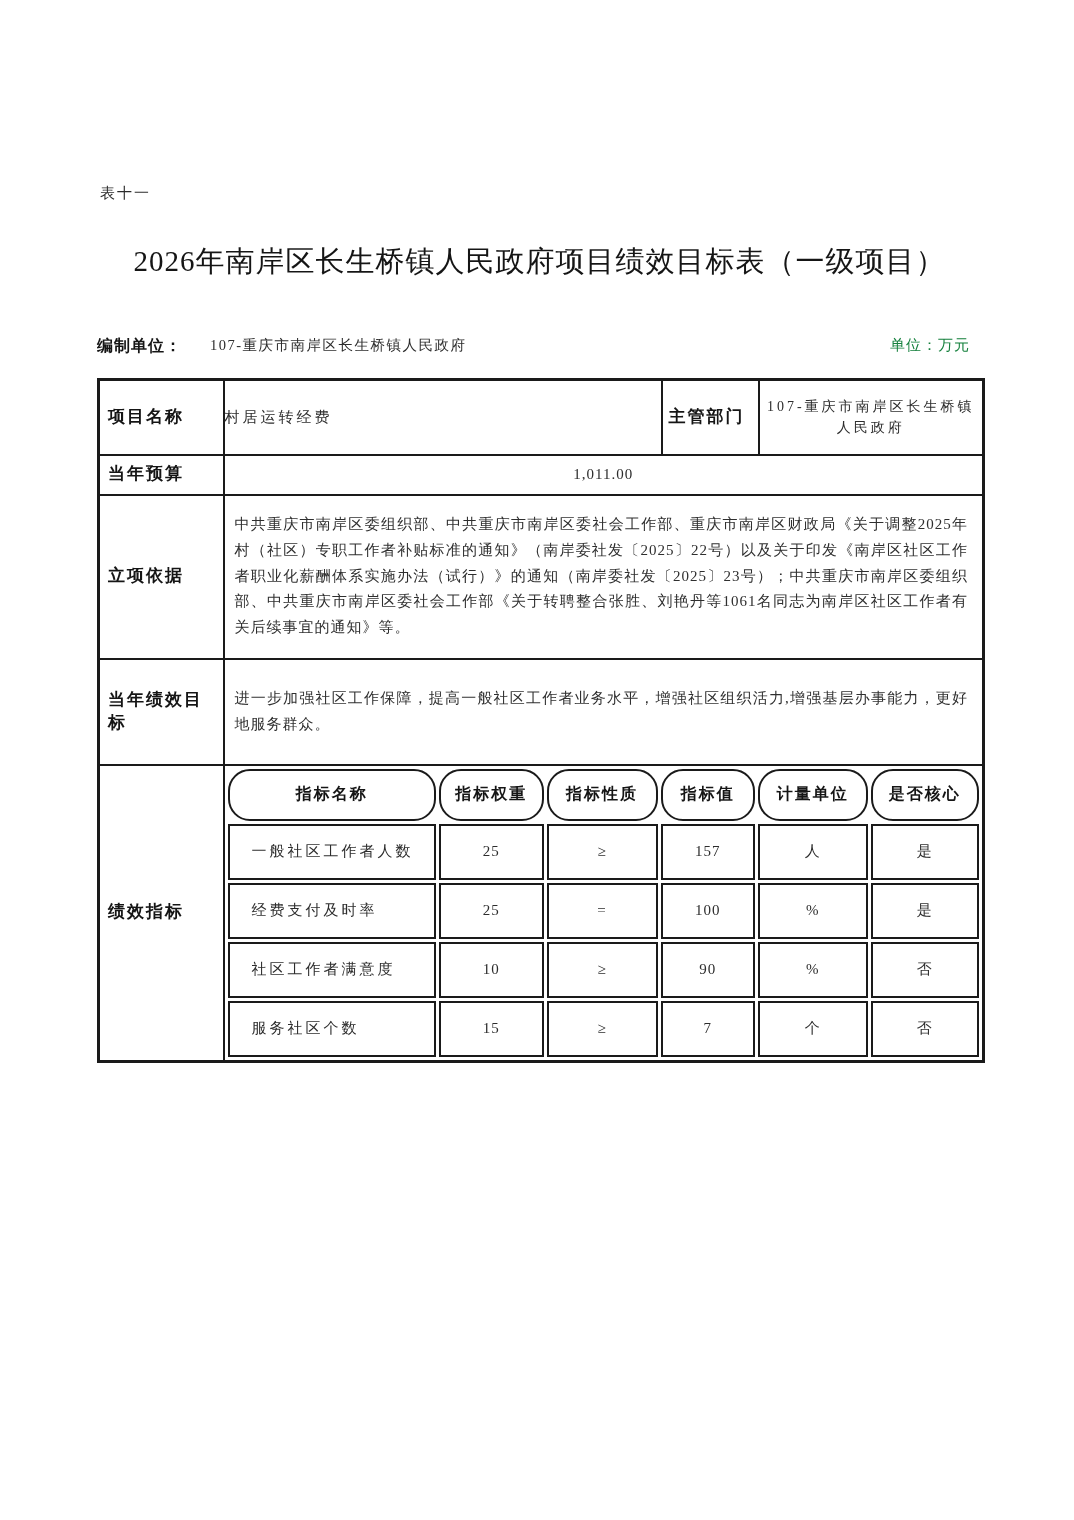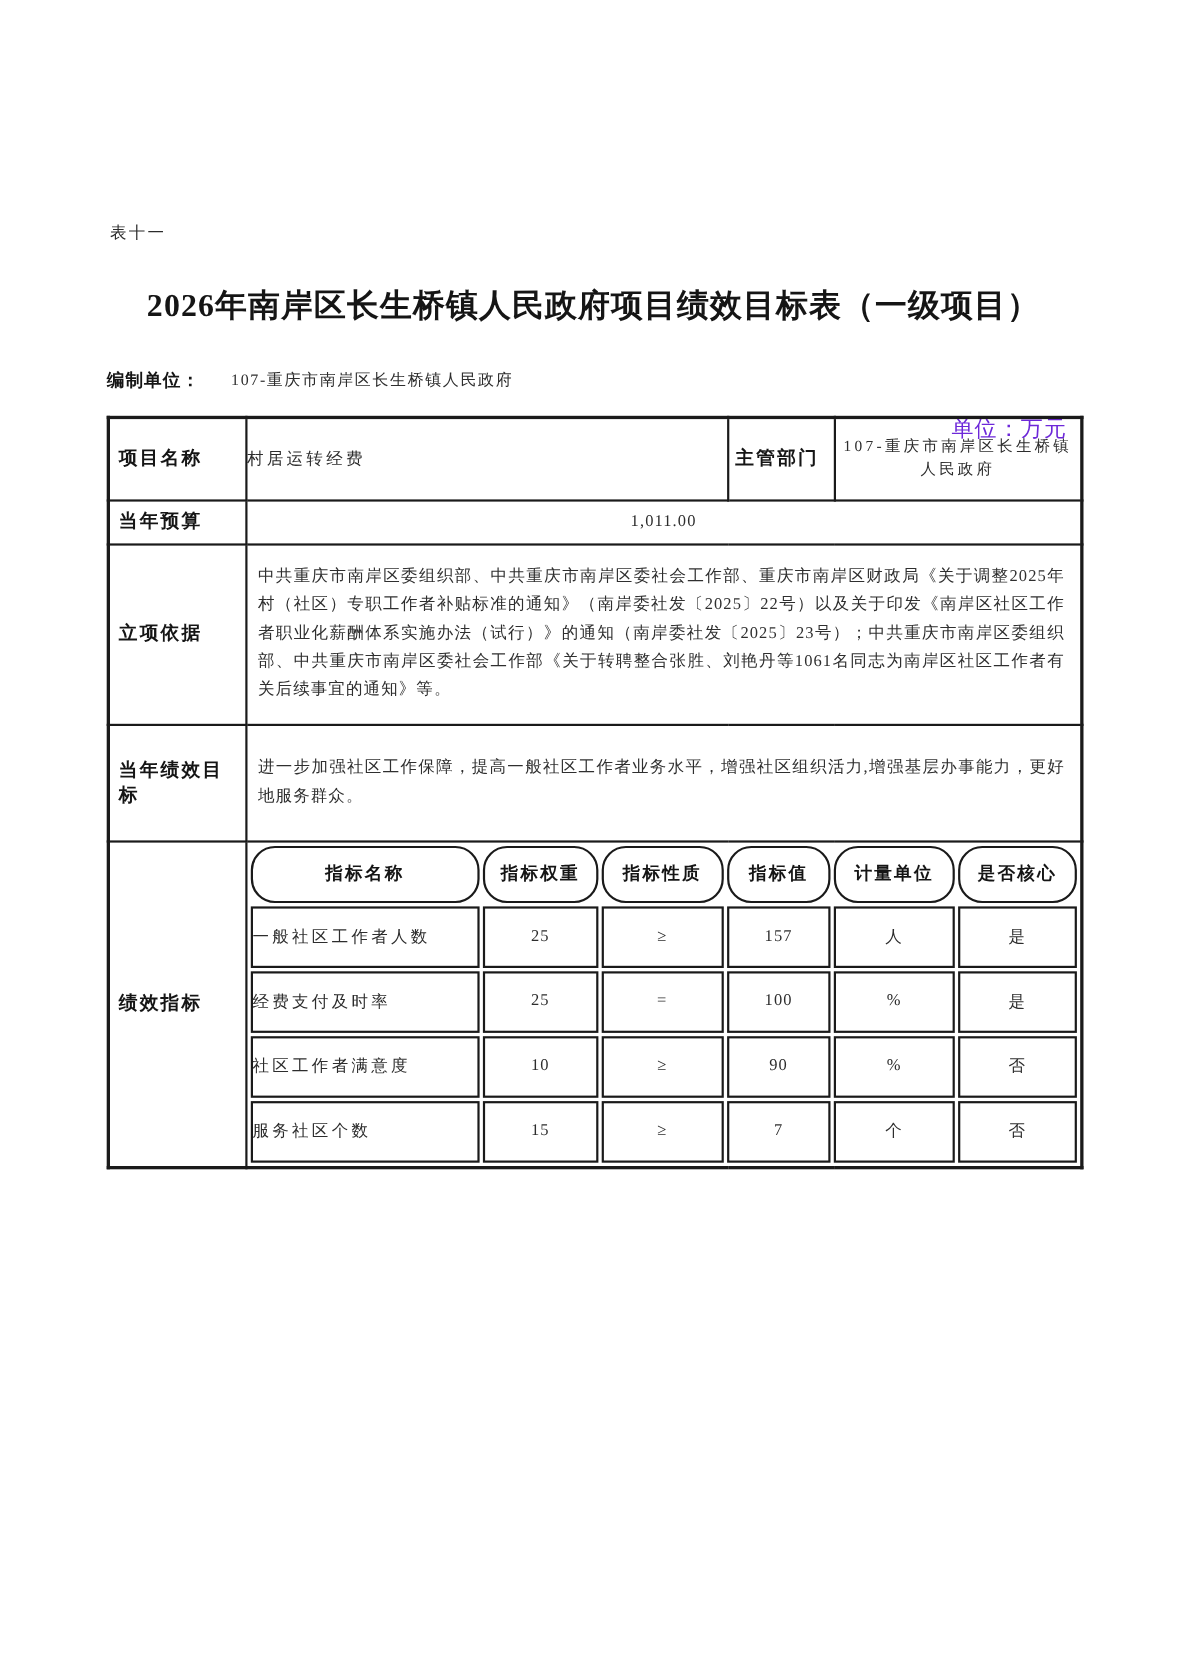--- a/index.html
+++ b/index.html
@@ -6,38 +6,38 @@
   html, body { background: #ffffff; }
   body {
     width: 1074px; height: 1520px;
     font-family: "Liberation Serif", "DejaVu Serif", serif;
     color: #222;
     position: relative;
   }
   .page { position: absolute; inset: 0; background: #fff; }
 
   .table-note {
-    position: absolute; left: 100px; top: 202px;
+    position: absolute; left: 100px; top: 184px;
     font-size: 15px; letter-spacing: 2px; color: #2b2b2b;
   }
 
   .doc-title {
-    position: absolute; left: 97px; top: 258px; width: 885px;
-    text-align: center; font-size: 29px; font-weight: bold;
+    position: absolute; left: 97px; top: 242px; width: 885px;
+    text-align: center; font-size: 29px; font-weight: normal;
     letter-spacing: 1px; color: #151515;
     font-family: "Liberation Serif", "DejaVu Serif", serif;
   }
 
   .meta-row {
     position: absolute; left: 97px; top: 336px; width: 885px;
     display: flex; align-items: flex-start;
   }
   .meta-label { font-weight: bold; font-size: 16px; color: #151515; letter-spacing: 1px; }
   .meta-value { font-size: 14.5px; margin-left: 28px; letter-spacing: 1.5px; color: #2d2d2d; }
-  .meta-unit { margin-left: auto; font-size: 20px; letter-spacing: 1px; color: #6d28d9; padding-right: 12px; margin-top: 40px; }
+  .meta-unit { margin-left: auto; font-size: 15px; letter-spacing: 1px; color: #15803d; padding-right: 12px; }
 
   table.outer {
     position: absolute; left: 97px; top: 378px;
     width: 885px; border-collapse: collapse; table-layout: fixed;
     border: 3px solid #1a1a1a;
   }
   table.outer > tbody > tr > td { border: 2px solid #1a1a1a; vertical-align: middle; }
 
   .lbl {
     font-weight: bold; font-size: 17px; color: #151515;
@@ -61,21 +61,21 @@
   }
   table.inner th {
     font-size: 16px; font-weight: bold; color: #151515;
     letter-spacing: 2px; height: 52px; text-align: center; border-radius: 22px;
   }
   table.inner td {
     height: 56px; text-align: center; font-size: 15px;
     color: #2d2d2d; letter-spacing: 1px;
   }
   table.inner td.ind-name, table.inner td:first-child {
-    text-align: left; padding-left: 0; letter-spacing: 3px;
+    text-align: left; padding-left: 22px; letter-spacing: 3px;
   }
 </style>
 </head>
 <body>
 
 <div class="page">
 
   <div class="table-note">表十一</div>
 
   <div class="doc-title">2026年南岸区长生桥镇人民政府项目绩效目标表（一级项目）</div>

